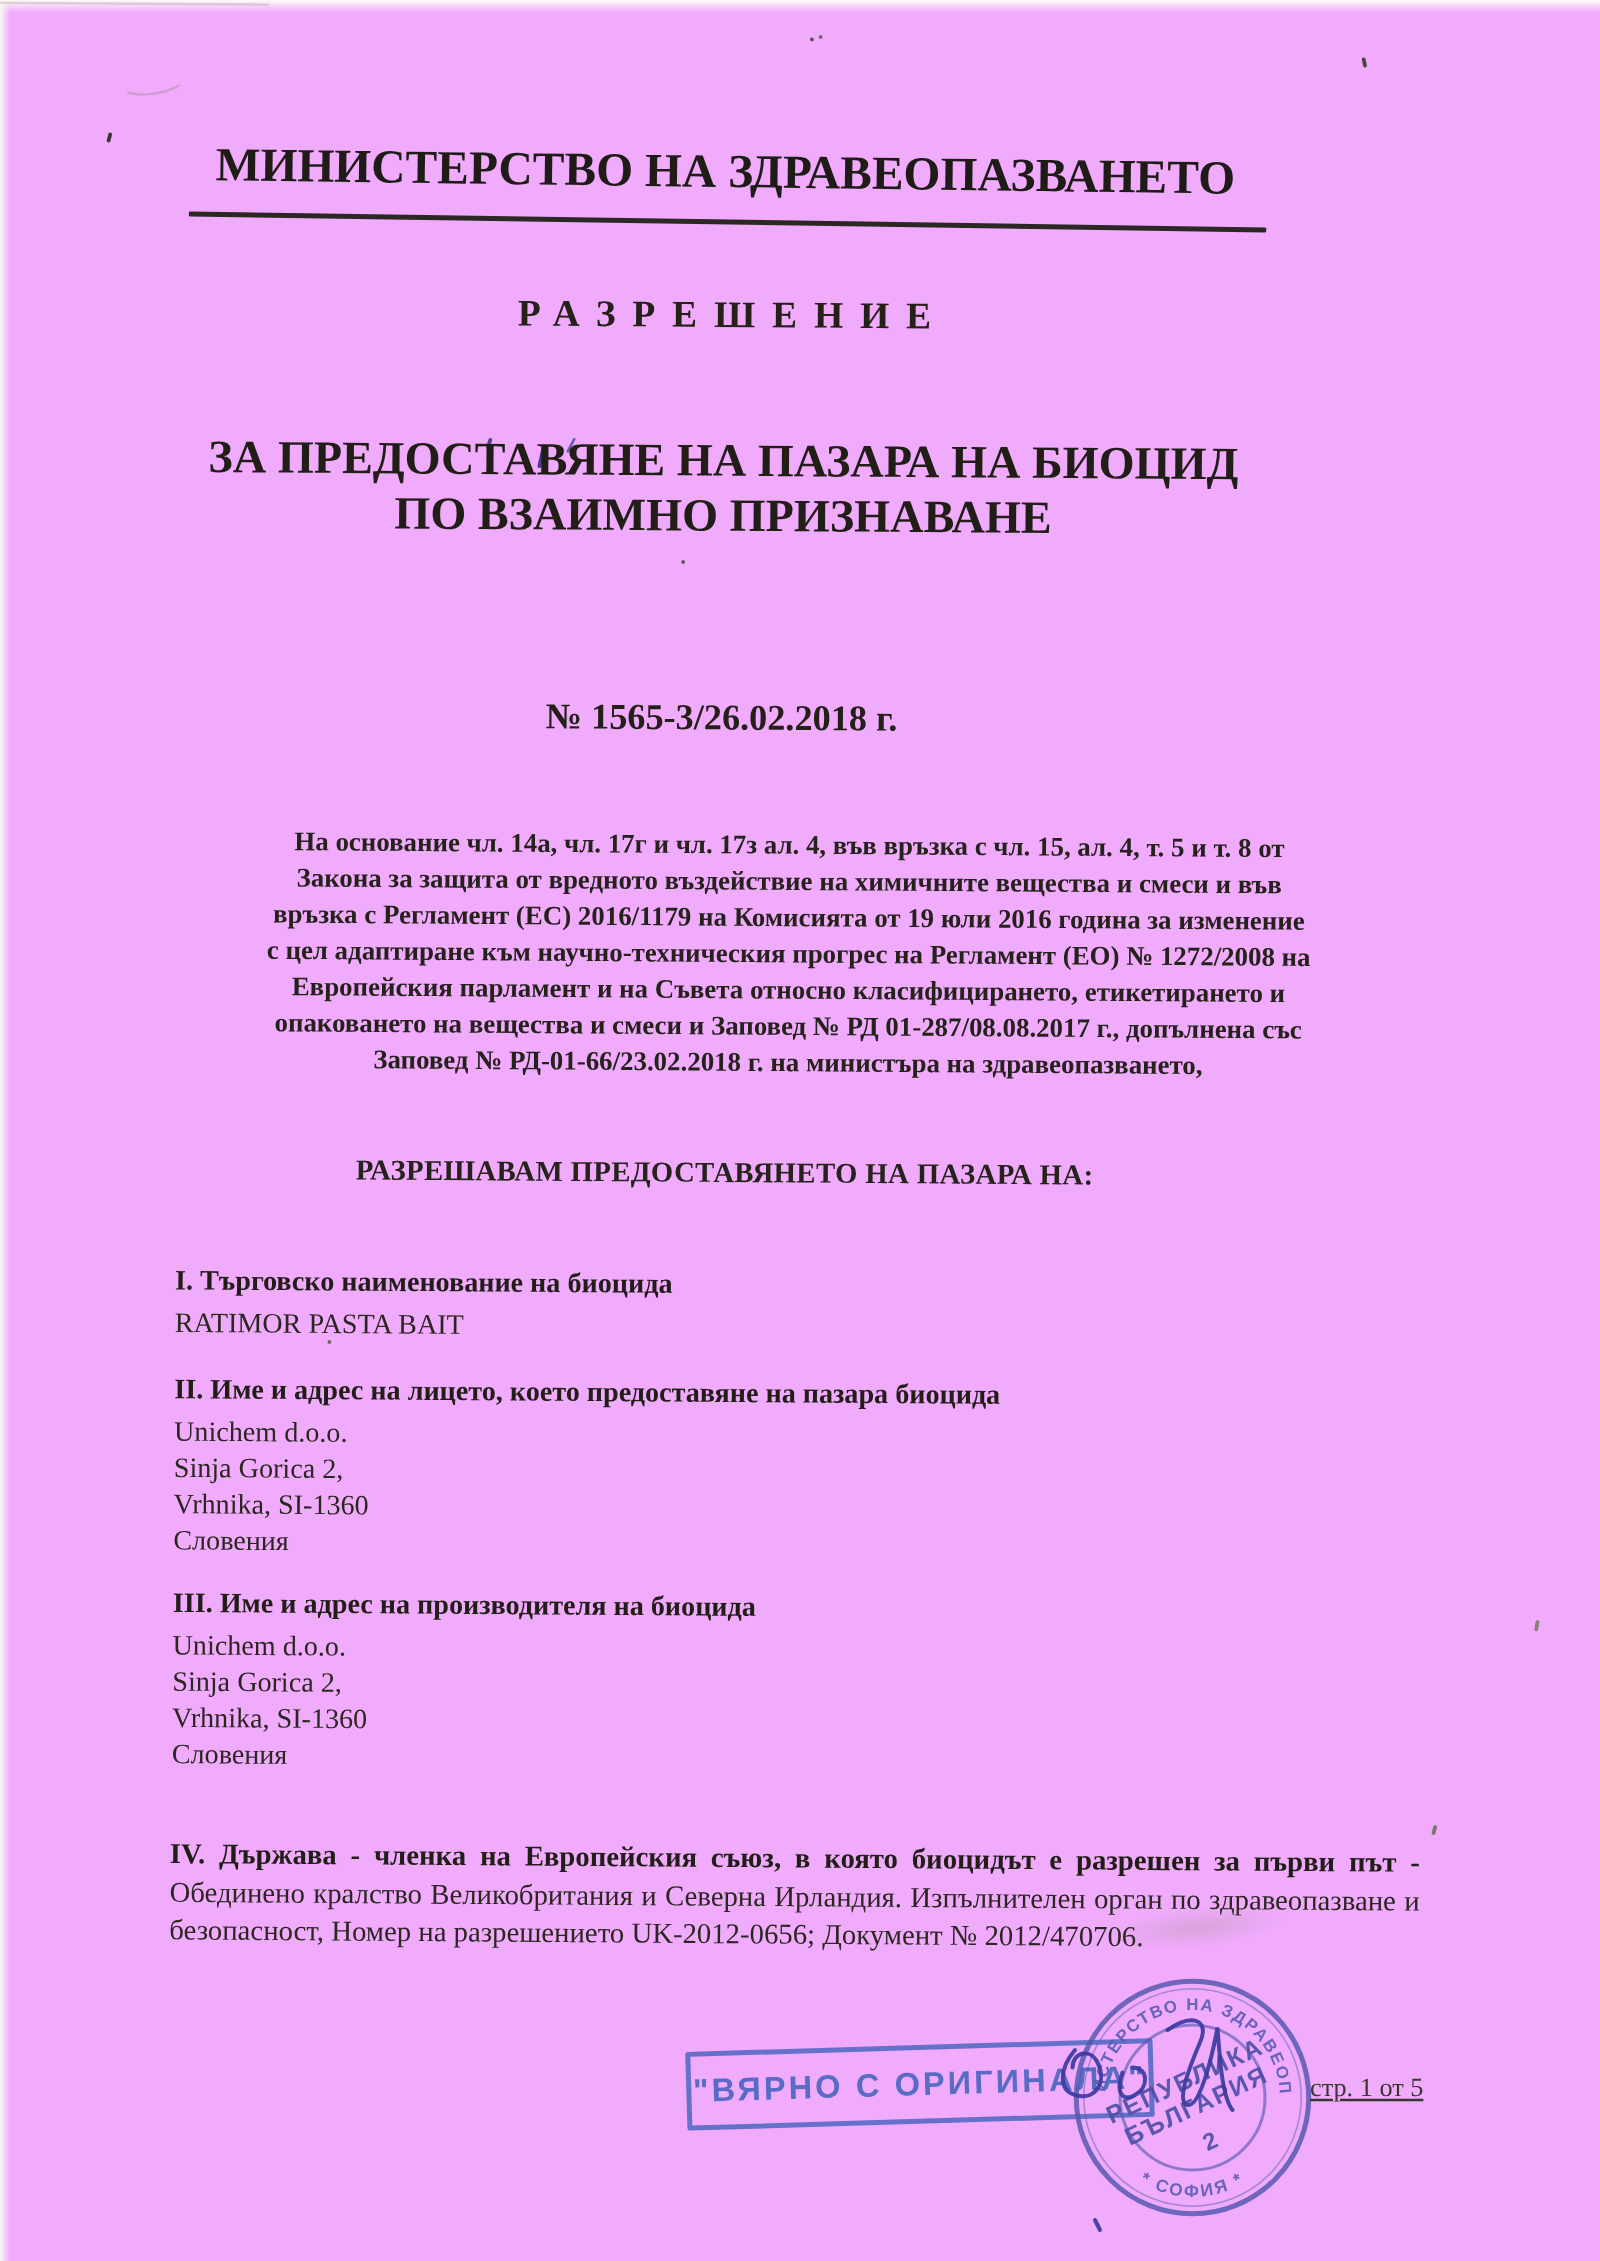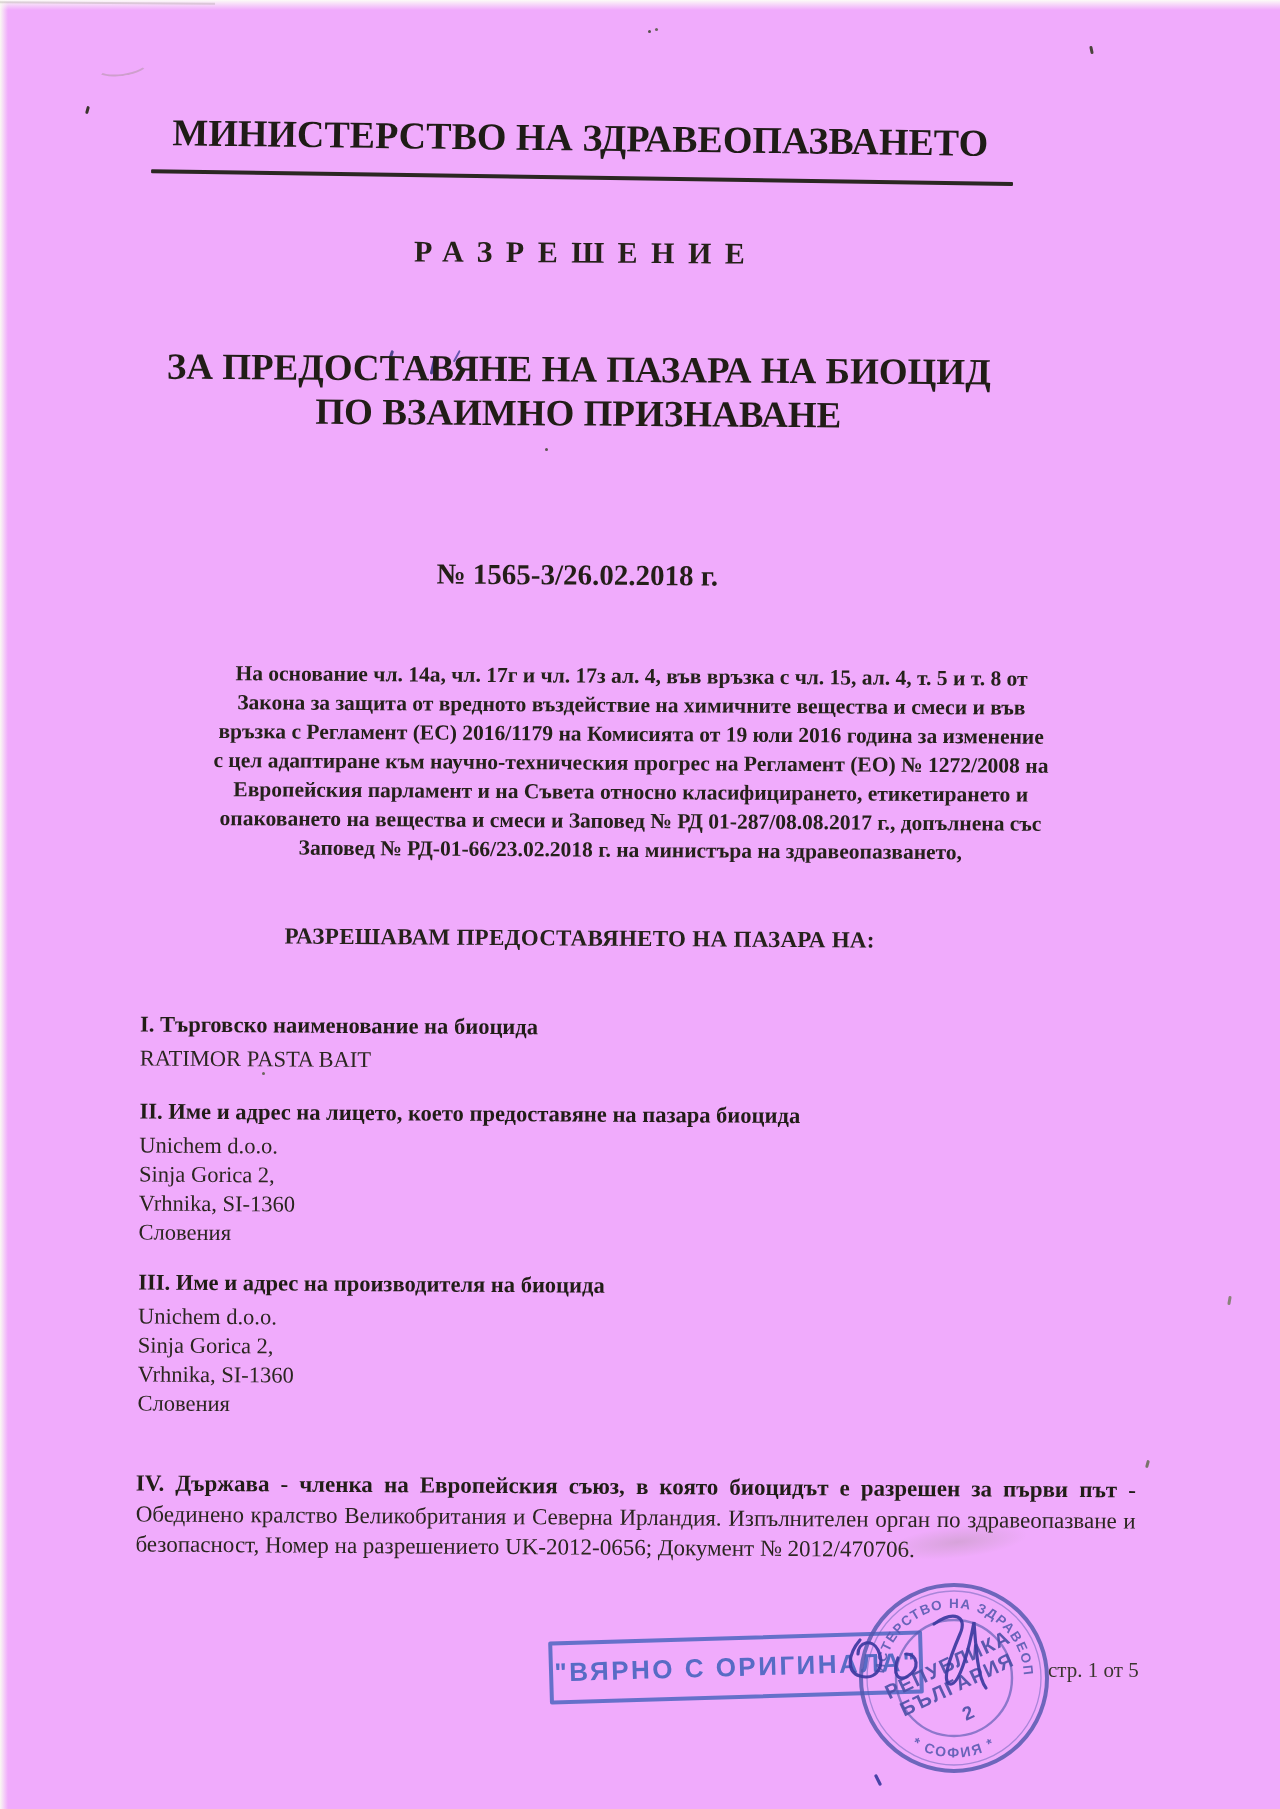--- a/index.html
+++ b/index.html
@@ -40,21 +40,21 @@
   .sec-head{font-weight:bold;color:#211d17;margin-bottom:5px;white-space:nowrap;}
   .sec-line{white-space:nowrap;}
   #sec1{top:1013px;}
   #sec2{top:1100px;}
   #sec3{top:1271px;}
   #sec4{left:140px;top:1449px;width:1000px;font-size:23px;line-height:30.5px;
         text-align:justify;color:#2b2620;}
   #sec4 .lead{font-weight:bold;color:#211d17;}
 
   
-  #pagenum{left:1048px;top:1658px;font-size:21px;color:#3a352e;}
+  #pagenum{left:1048px;top:1658px;font-size:21px;color:#3a352e;text-decoration:underline;}
 
   
   #rect-stamp{left:549px;top:1636px;width:366px;height:55px;
       border:4px solid rgba(66,98,189,0.8);border-radius:2px;
       transform:rotate(-1.7deg);
       display:flex;align-items:center;justify-content:center;
       font-family:"Liberation Sans",sans-serif;font-weight:bold;
       font-size:26px;letter-spacing:2.5px;color:rgba(66,98,189,0.88);
       white-space:nowrap;}
 

